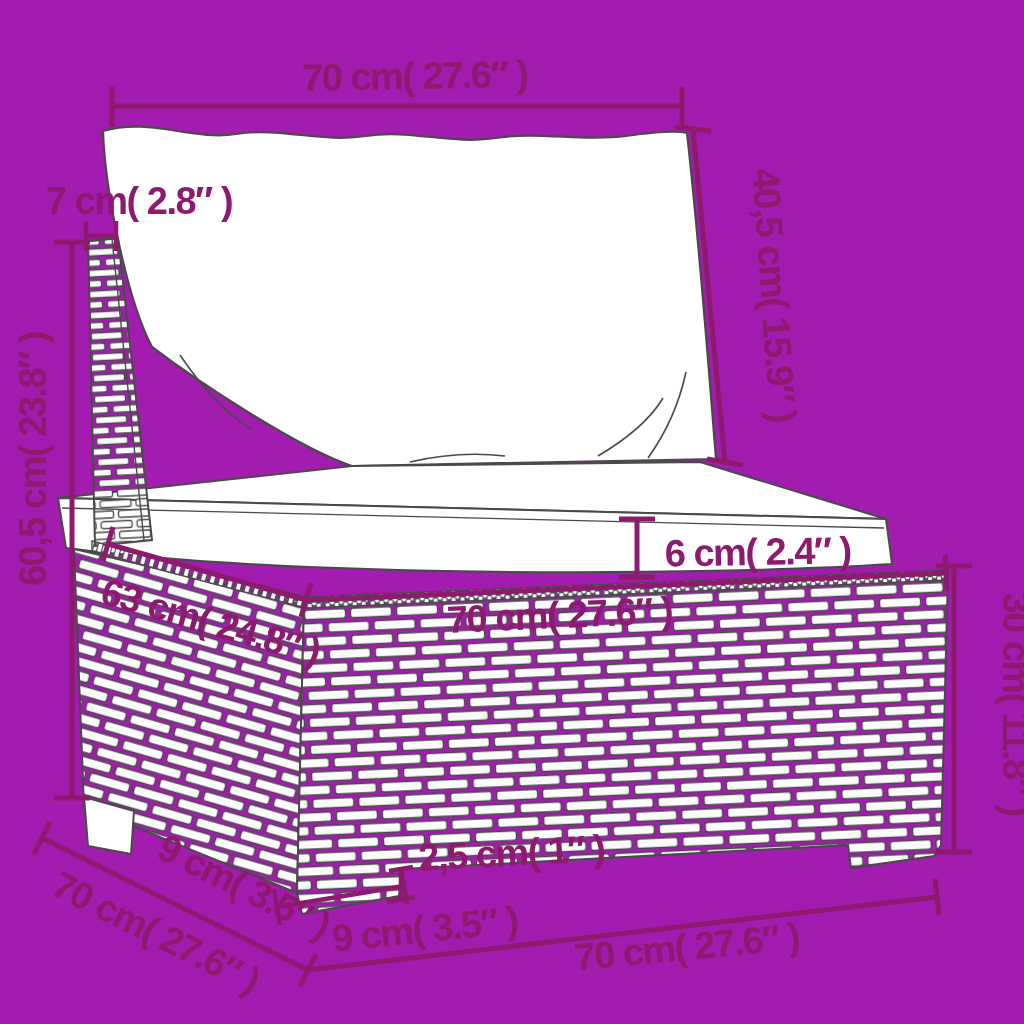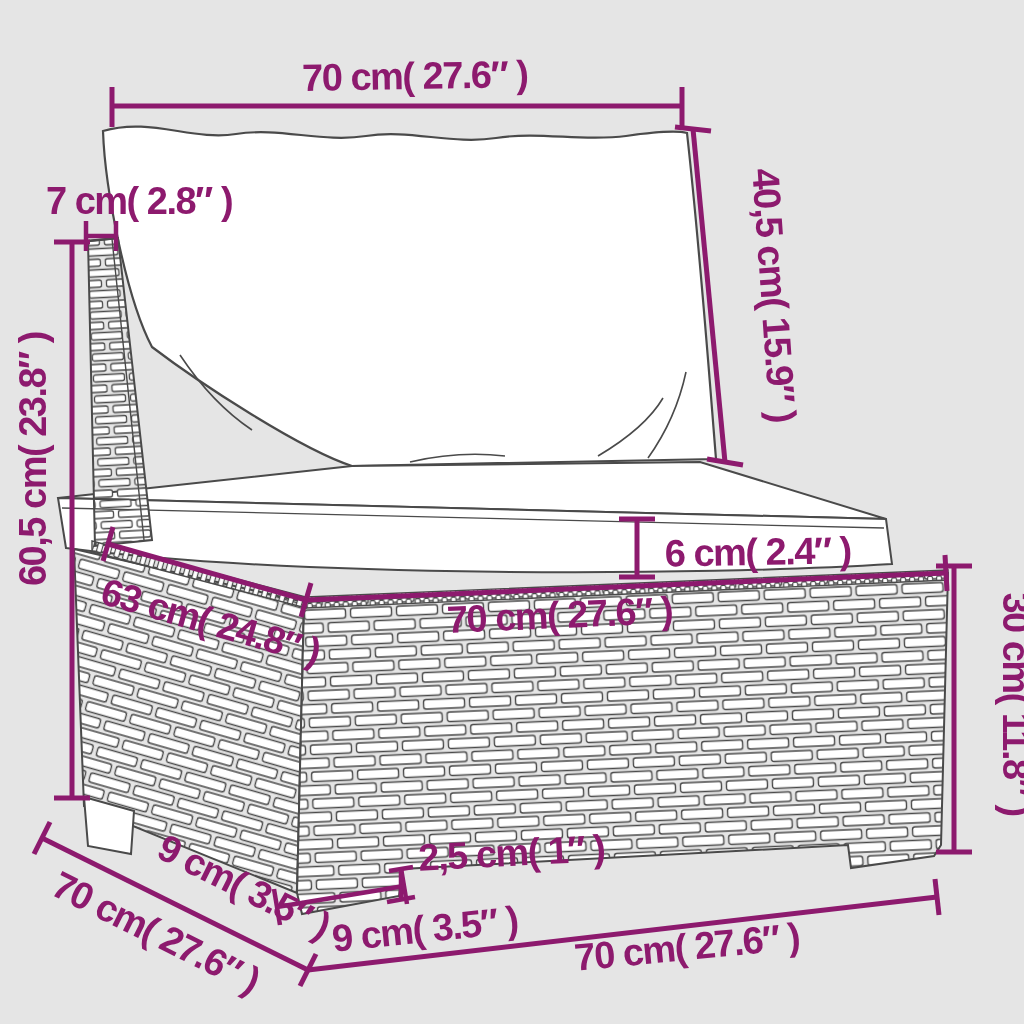--- a/index.html
+++ b/index.html
@@ -1,16 +1,16 @@
 <!DOCTYPE html>
 <html><head>
 <meta charset="utf-8">
 <style>
   html,body{margin:0;padding:0;background:#ffffff;}
-  #canvas{position:relative;width:1024px;height:1024px;background:#e5e5e5;overflow:hidden;
+  #canvas{position:relative;width:1024px;height:1024px;background:#a21caf;overflow:hidden;
           font-family:"Liberation Sans","DejaVu Sans",sans-serif;}
   svg{display:block;}
   .dimtxt{font-family:"Liberation Sans","DejaVu Sans",sans-serif;
           font-weight:bold;font-size:38px;letter-spacing:-1.5px;}
 </style>
 </head>
 <body>
 
 <div id="canvas">
 <svg width="1024" height="1024" viewBox="0 0 1024 1024">

